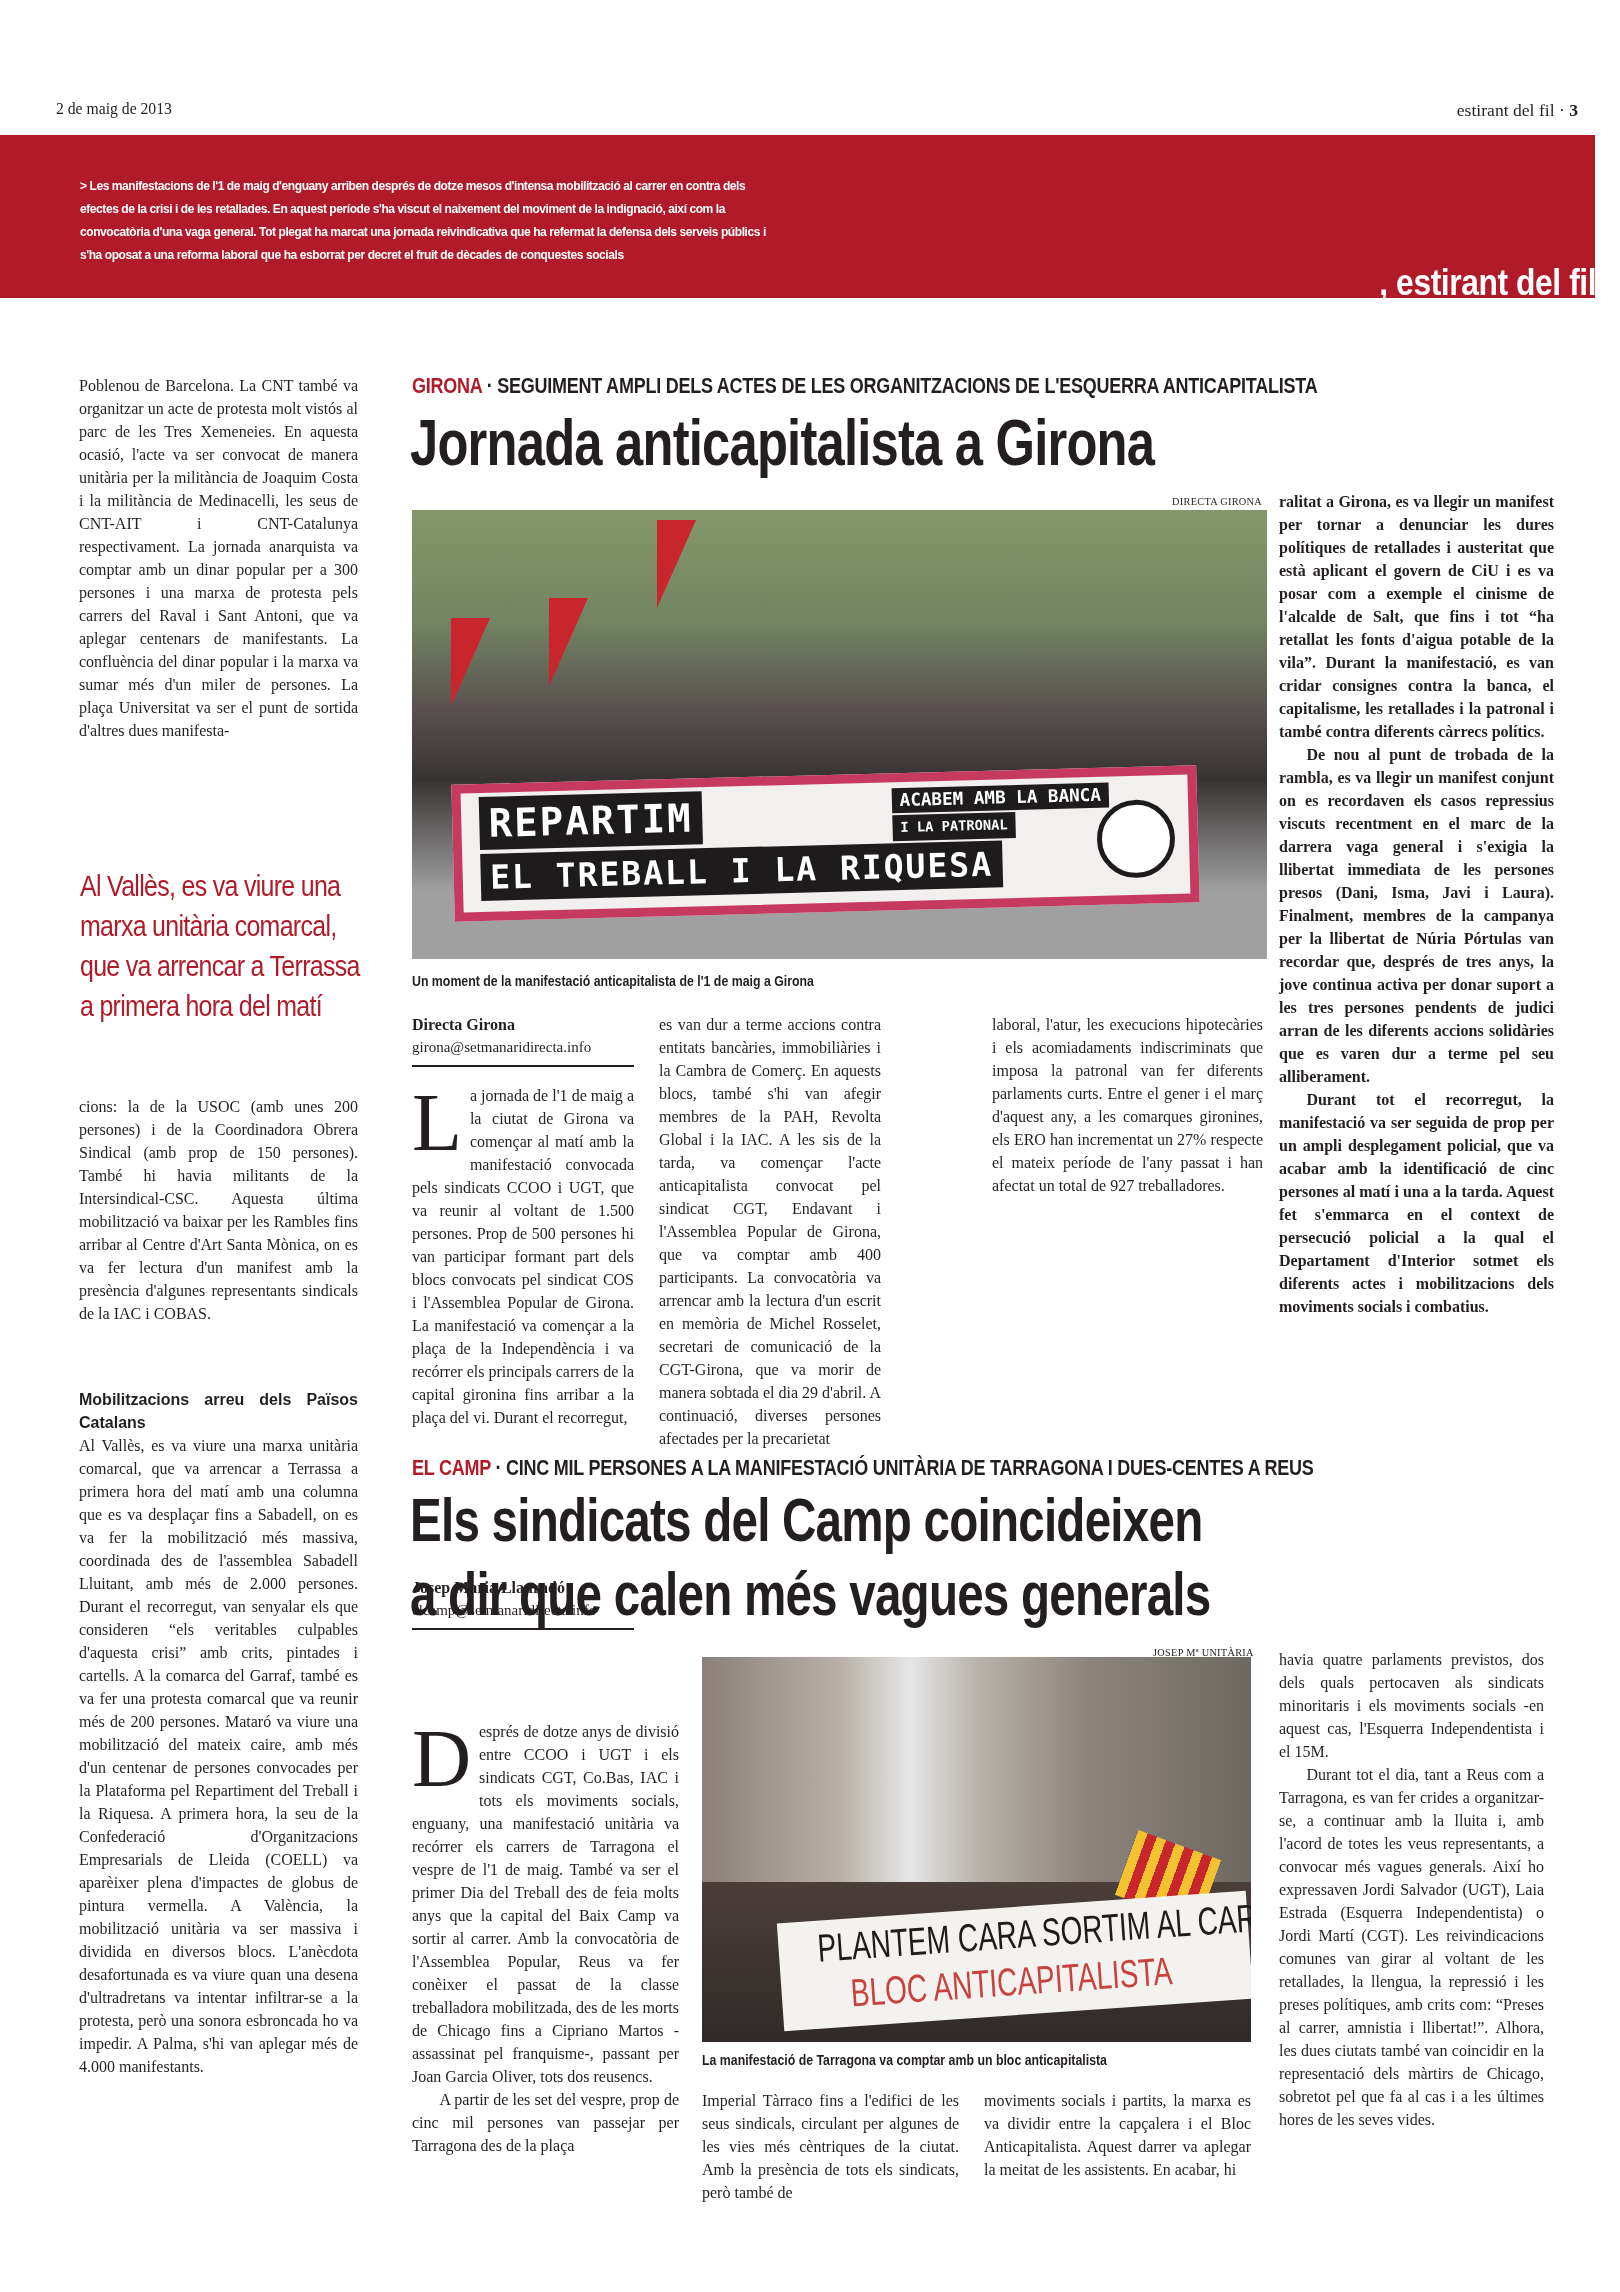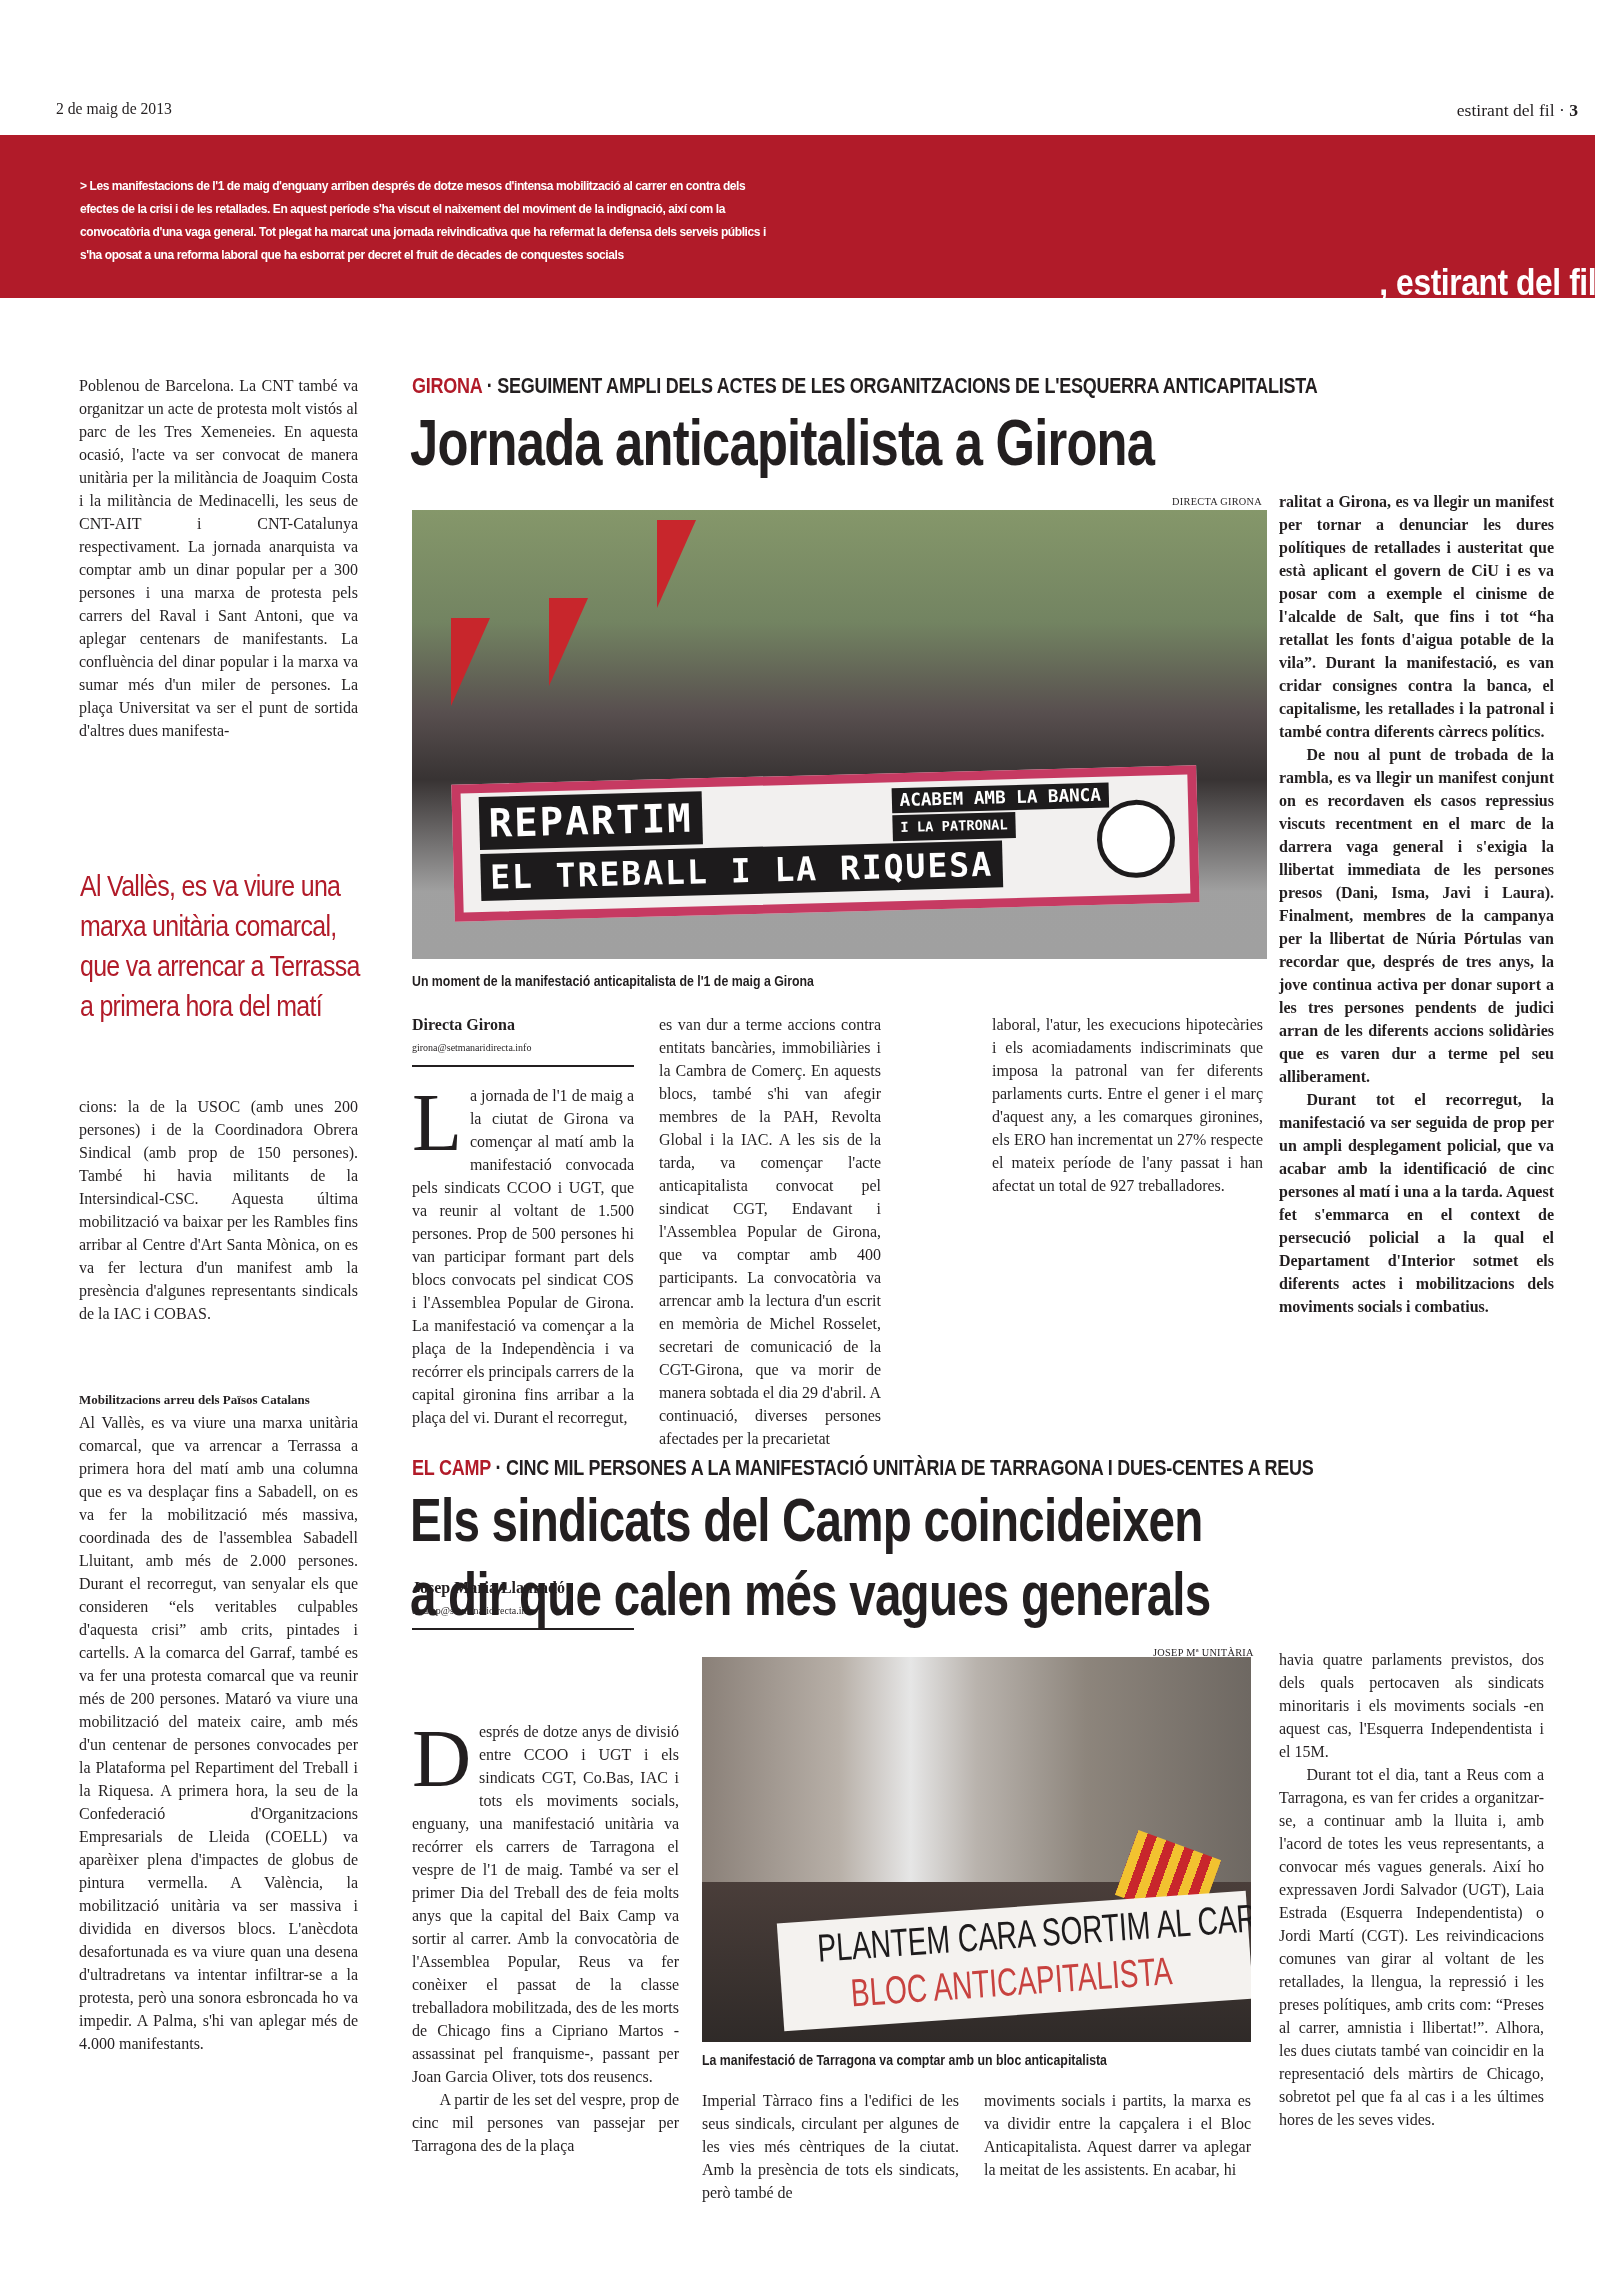--- a/index.html
+++ b/index.html
@@ -21,35 +21,35 @@
                  color: #fff; letter-spacing: -0.5px; transform: scaleX(0.86); transform-origin: right top; line-height: 43px; }
 
   
   .col { font-family: "Liberation Serif", serif; font-size: 16px; line-height: 23px; text-align: justify; color: #231f20; hyphens: manual; }
   .col p { text-indent: 0; }
   .col p.ind { text-indent: 27.4px; }
 
   .leftcol { left: 79px; width: 279px; }
   .pullquote { left: 80px; top: 866px; width: 294px; font-family: "Liberation Sans", sans-serif; font-size: 29px; line-height: 40px;
                color: #b11b29; letter-spacing: -0.8px; transform: scaleX(0.86); transform-origin: left top; width: 333px; }
-  .subhead { font-family: Liberation Serif, serif; font-weight: bold; font-size: 13px; line-height: 23px; }
+  .subhead { font-family: Liberation Sans, sans-serif; font-weight: bold; font-size: 16px; line-height: 23px; }
 
   
   .kicker { font-family: "Liberation Sans", sans-serif; font-weight: bold; font-size: 22.5px; color: #231f20;
             letter-spacing: -0.3px; transform: scaleX(0.80); transform-origin: left top; white-space: nowrap; }
   .kicker .loc { color: #b11b29; }
   .headline { font-family: "Liberation Sans", sans-serif; font-weight: bold; color: #231f20; letter-spacing: -1px;
               transform: scaleX(0.78); transform-origin: left top; white-space: nowrap; }
 
   .credit { font-family: "Liberation Serif", serif; font-size: 10.3px; letter-spacing: 0.3px; color: #231f20; }
   .caption { font-family: "Liberation Sans", sans-serif; font-weight: bold; font-size: 14.7px; color: #231f20;
              transform: scaleX(0.84); transform-origin: left top; white-space: nowrap; }
 
   .byline-name { font-family: "Liberation Serif", serif; font-weight: bold; font-size: 16px; line-height: 23px; }
-  .byline-mail { font-family: "Liberation Serif", serif; font-size: 10px; line-height: 23px; }
+  .byline-mail { font-family: "Liberation Serif", serif; font-size: 15px; line-height: 23px; }
   .byline-rule { height: 2px; background: #231f20; margin-top: 5.9px; }
 
   .dropcap { float: left; font-family: "Liberation Serif", serif; font-size: 82px; line-height: 65px; margin: 5.9px 7.8px 0 0; color: #231f20; }
 
   
   .photo { overflow: hidden; background: #6b6f6a; }
   .photo1 { left: 412px; top: 510px; width: 855px; height: 449px;
             background:
               linear-gradient(180deg, rgba(120,140,90,0.9) 0%, rgba(90,110,70,0.85) 25%, rgba(70,60,60,0.9) 45%, rgba(45,40,40,0.95) 60%, rgba(150,150,150,0.9) 85%, rgba(160,160,160,1) 100%); }
   .photo2 { left: 702px; top: 1657px; width: 549px; height: 385px;

